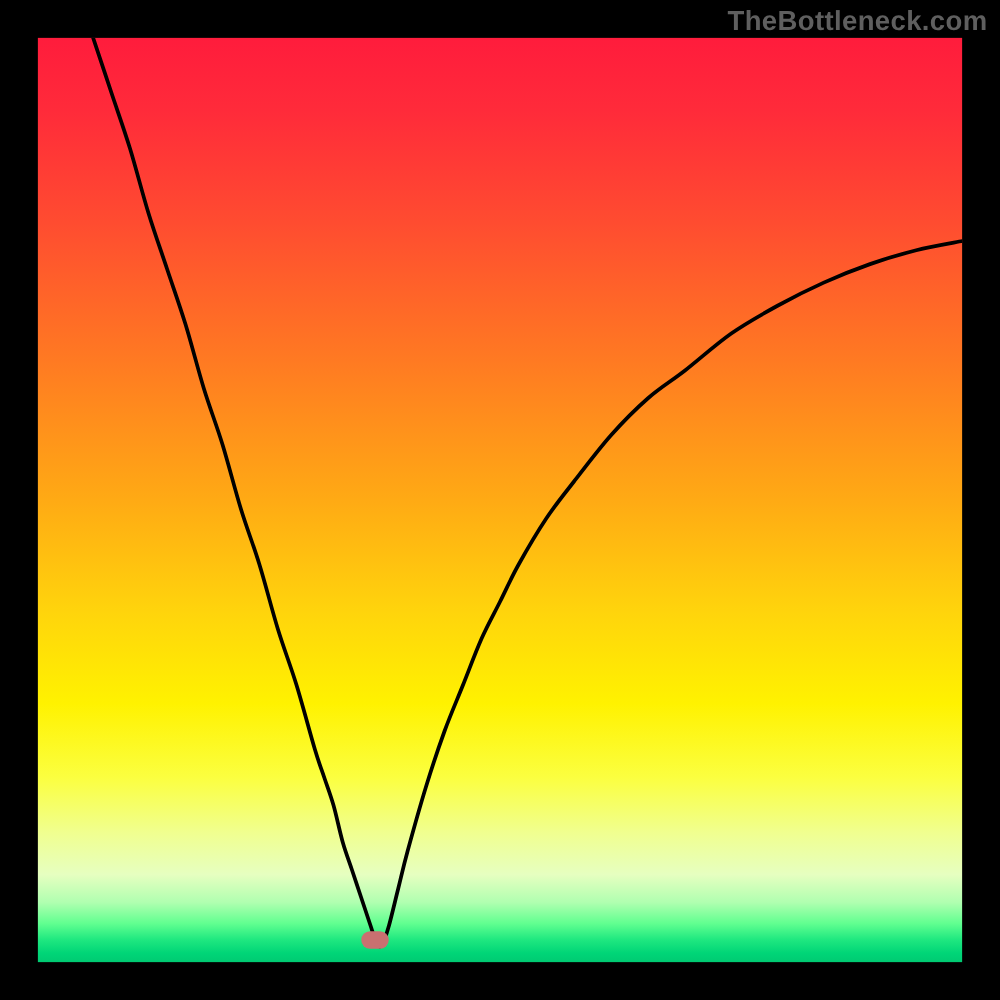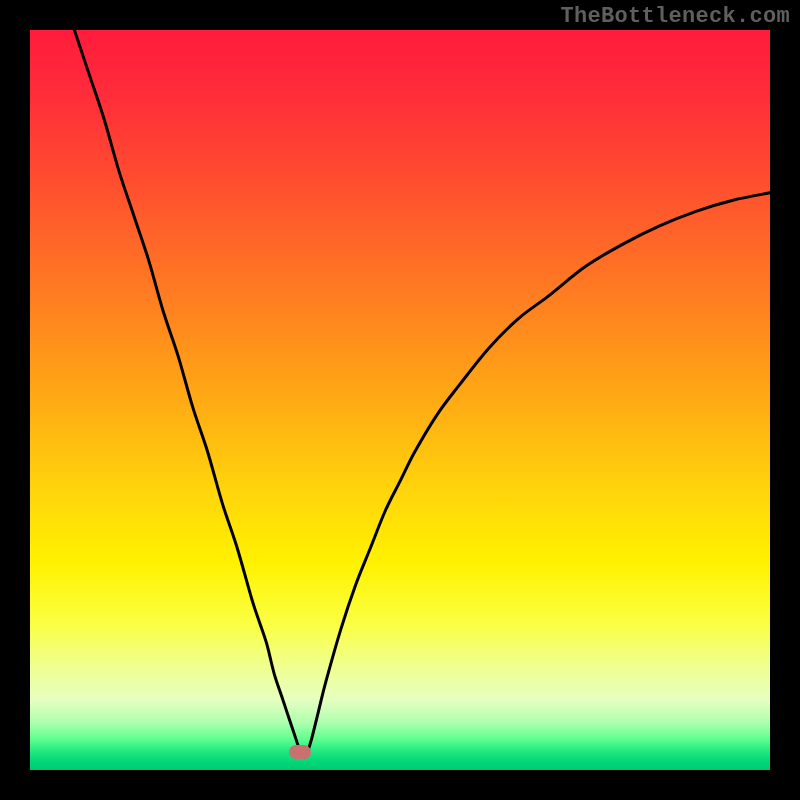--- a/index.html
+++ b/index.html
@@ -19,21 +19,20 @@
   }
   .watermark {
     position: absolute;
     top: 4px;
     right: 10px;
     color: #5f5f5f;
     font-size: 22px;
     font-weight: 600;
     letter-spacing: 0.3px;
     z-index: 10;
-    font-family: Liberation Mono, monospace;
   }
   .plot-area {
     position: absolute;
     left: 30px;
     top: 30px;
     width: 740px;
     height: 740px;
     overflow: hidden;
   }
   .plot-area svg {

